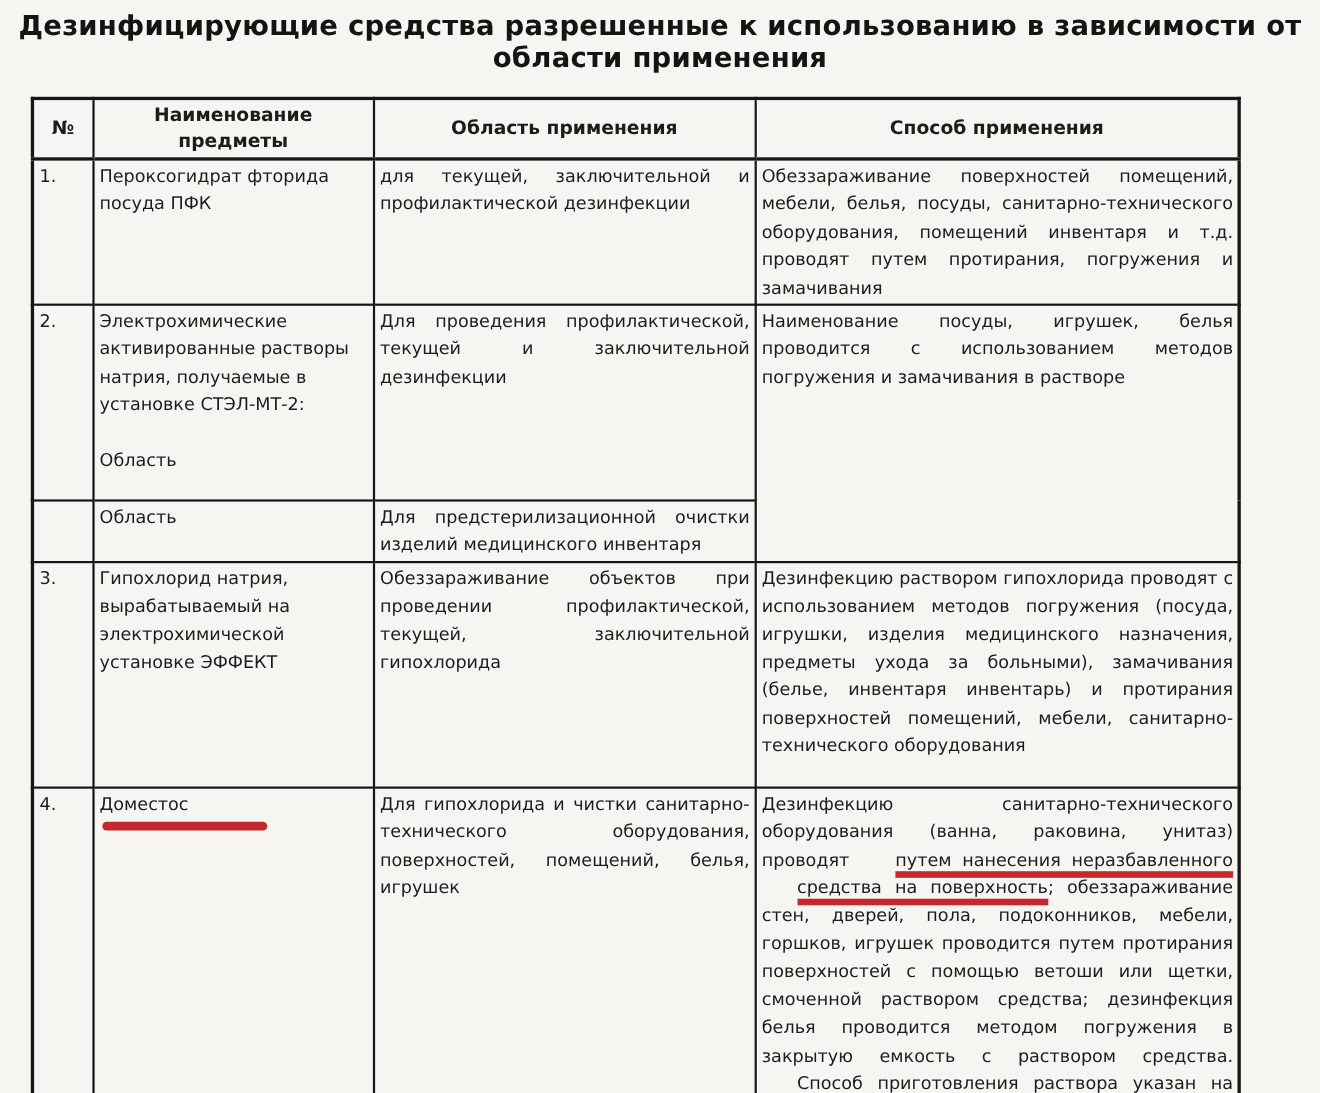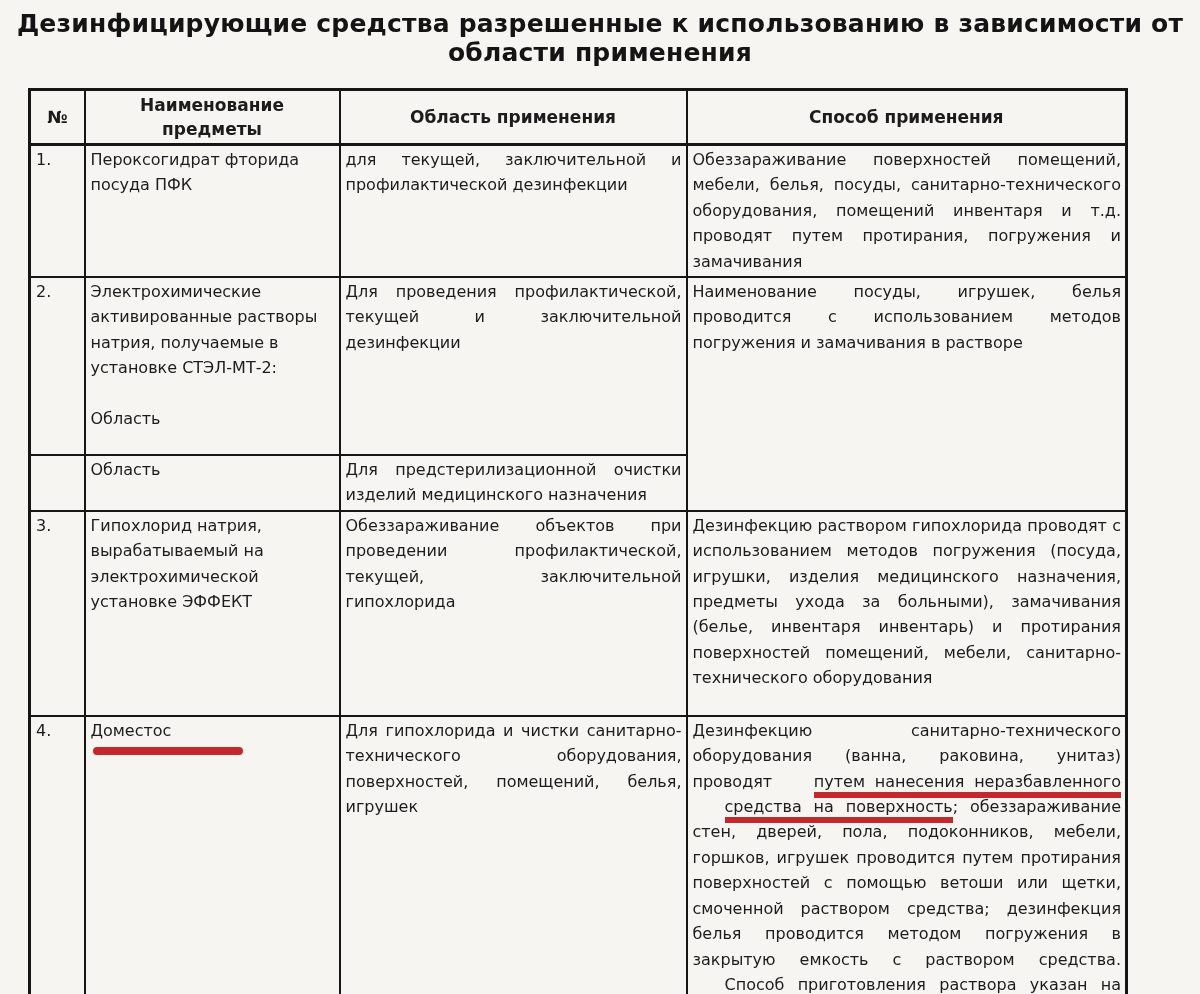--- a/index.html
+++ b/index.html
@@ -116,21 +116,21 @@
           <div class="spacer-line"></div>
           <div>Область</div>
         </td>
         <td class="just">Для проведения профилактической, текущей и заключительной дезинфекции</td>
         <td class="just" rowspan="2">Наименование посуды, игрушек, белья проводится с использованием методов погружения и замачивания в растворе</td>
       </tr>
 
       <tr style="height:55px">
         <td class="num-cell"></td>
         <td>Область</td>
-        <td class="just">Для предстерилизационной очистки изделий медицинского назначения</td>
+        <td class="just">Для предстерилизационной очистки изделий медицинского инвентаря</td>
       </tr>
 
       <tr style="height:205px">
         <td class="num-cell">3.</td>
         <td>Гипохлорид натрия, вырабатываемый на электрохимической установке ЭФФЕКТ</td>
         <td class="just">Обеззараживание объектов при проведении профилактической, текущей, заключительной гипохлорида</td>
         <td class="just">Дезинфекцию раствором гипохлорида проводят с использованием методов погружения (посуда, игрушки, изделия медицинского назначения, предметы ухода за больными), замачивания (белье, инвентаря инвентарь) и протирания поверхностей помещений, мебели, санитарно-технического оборудования</td>
       </tr>
 
       <tr style="height:300px">

